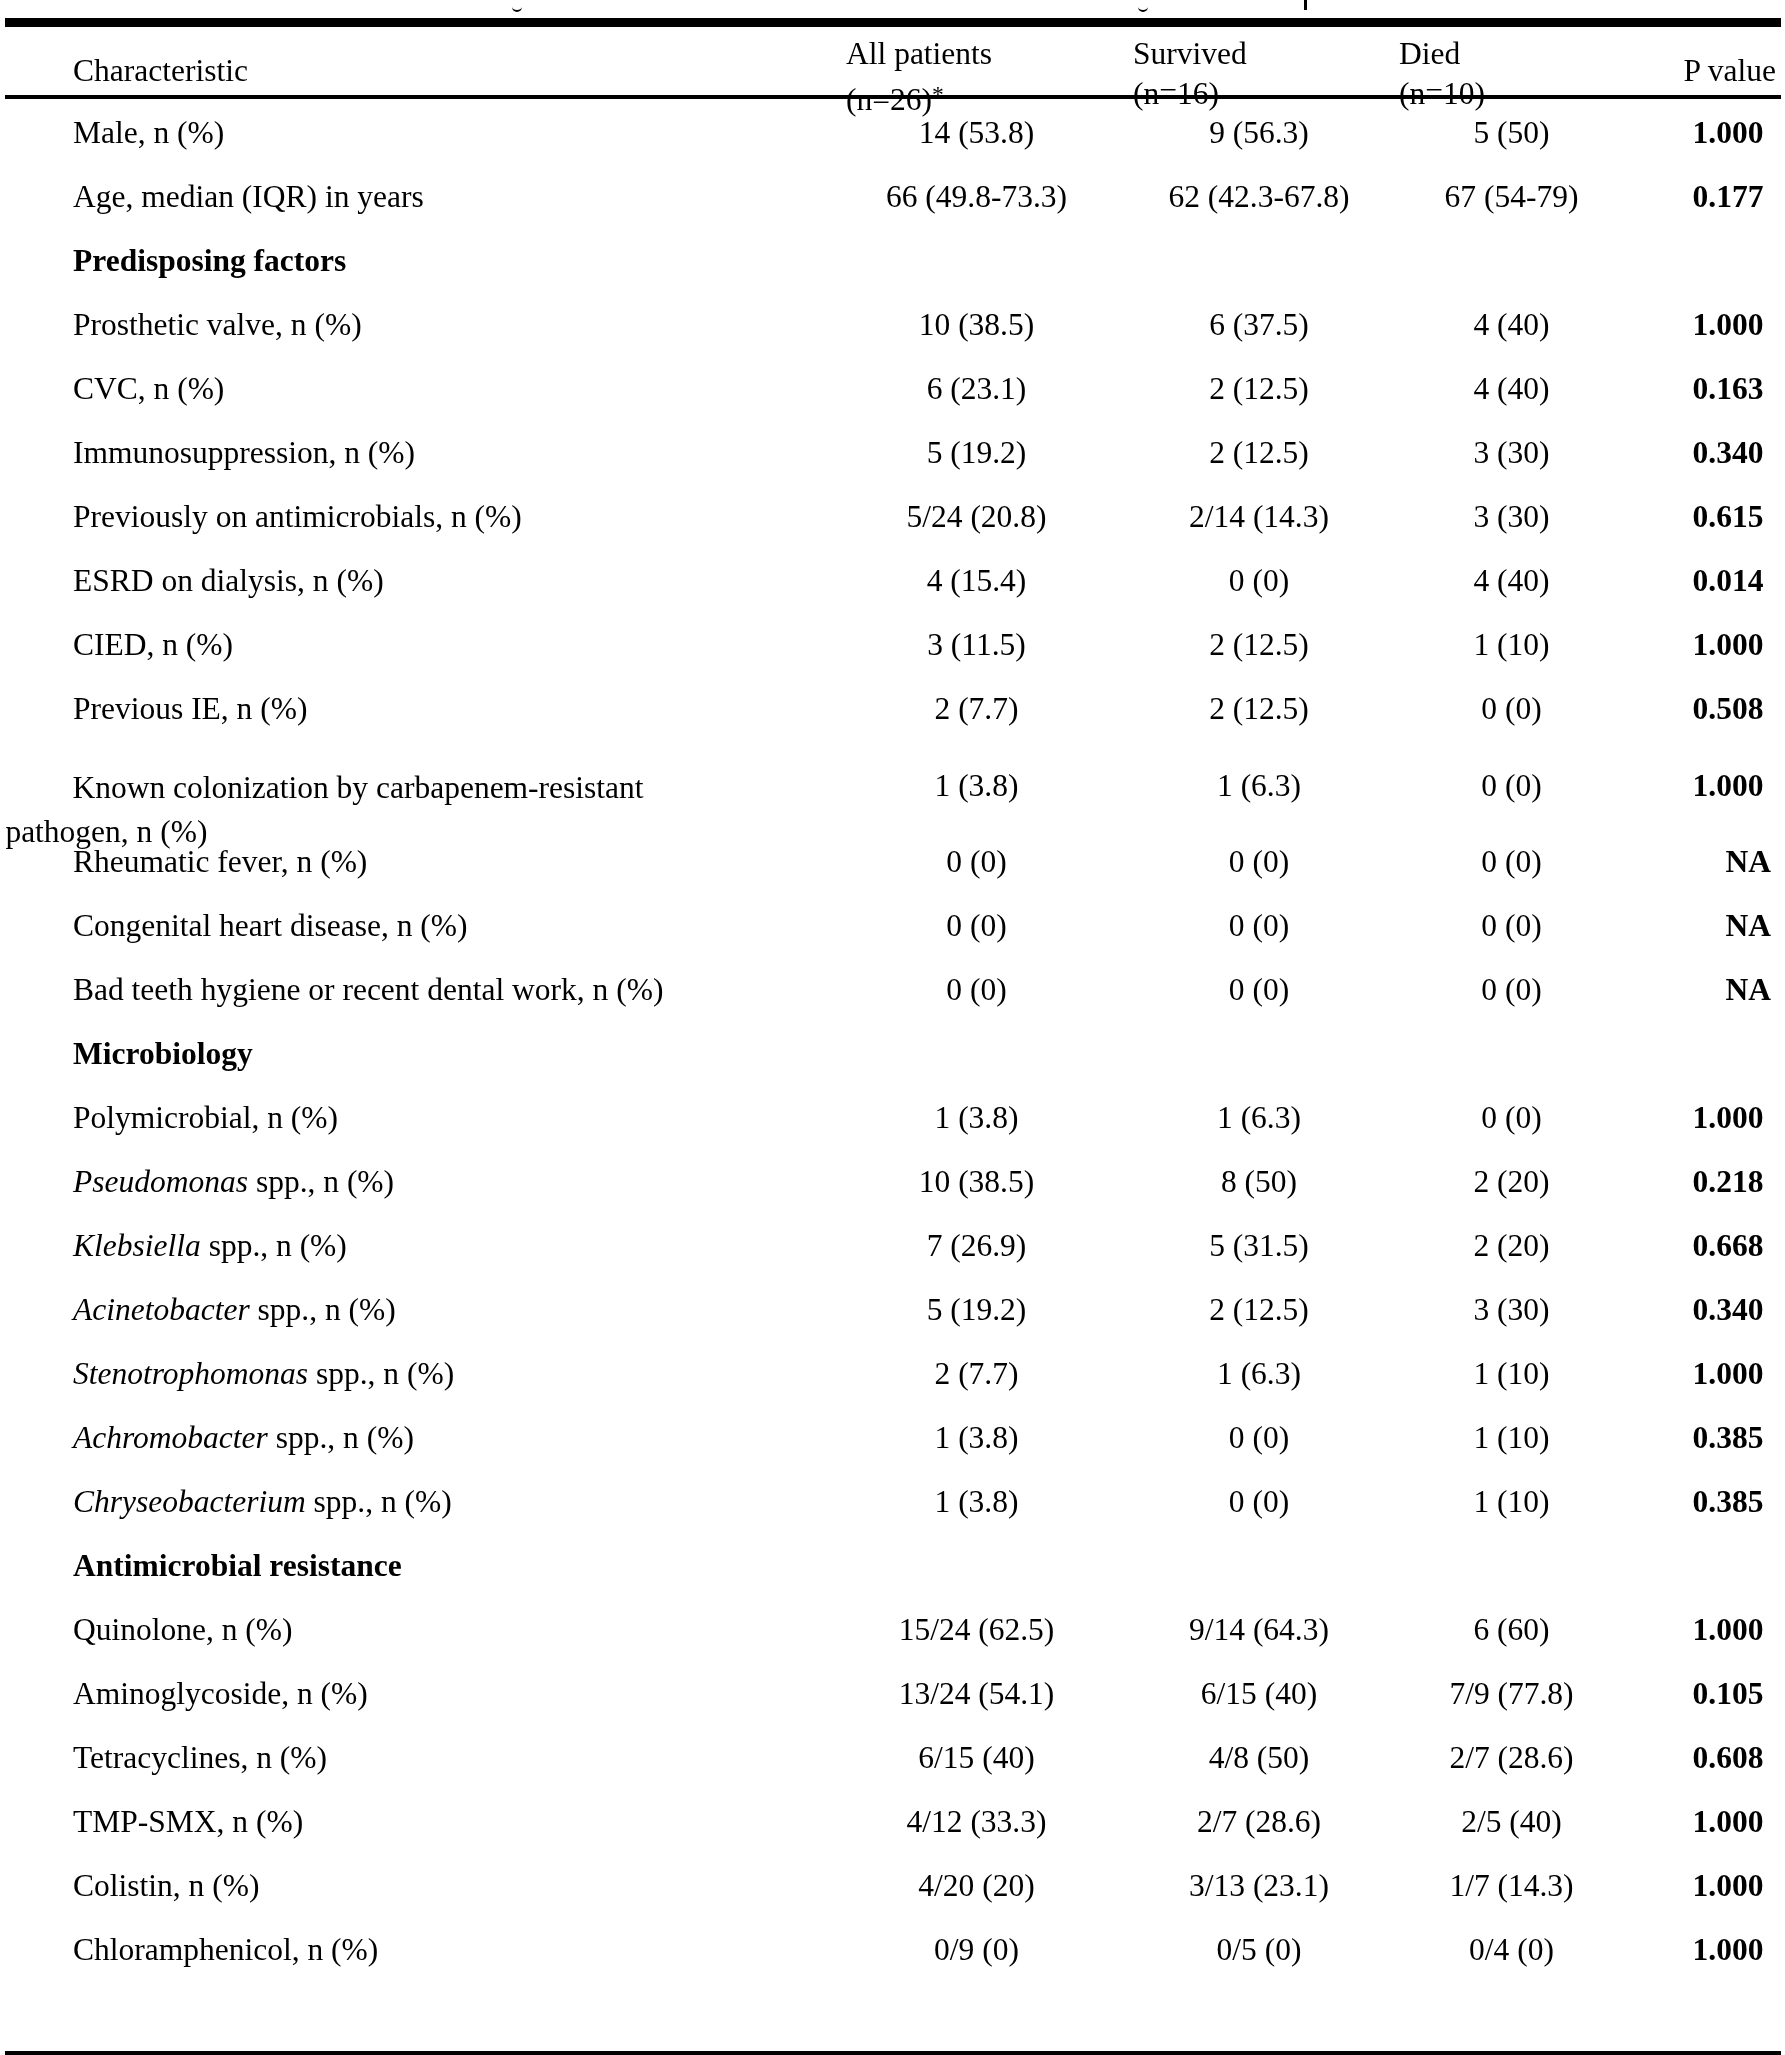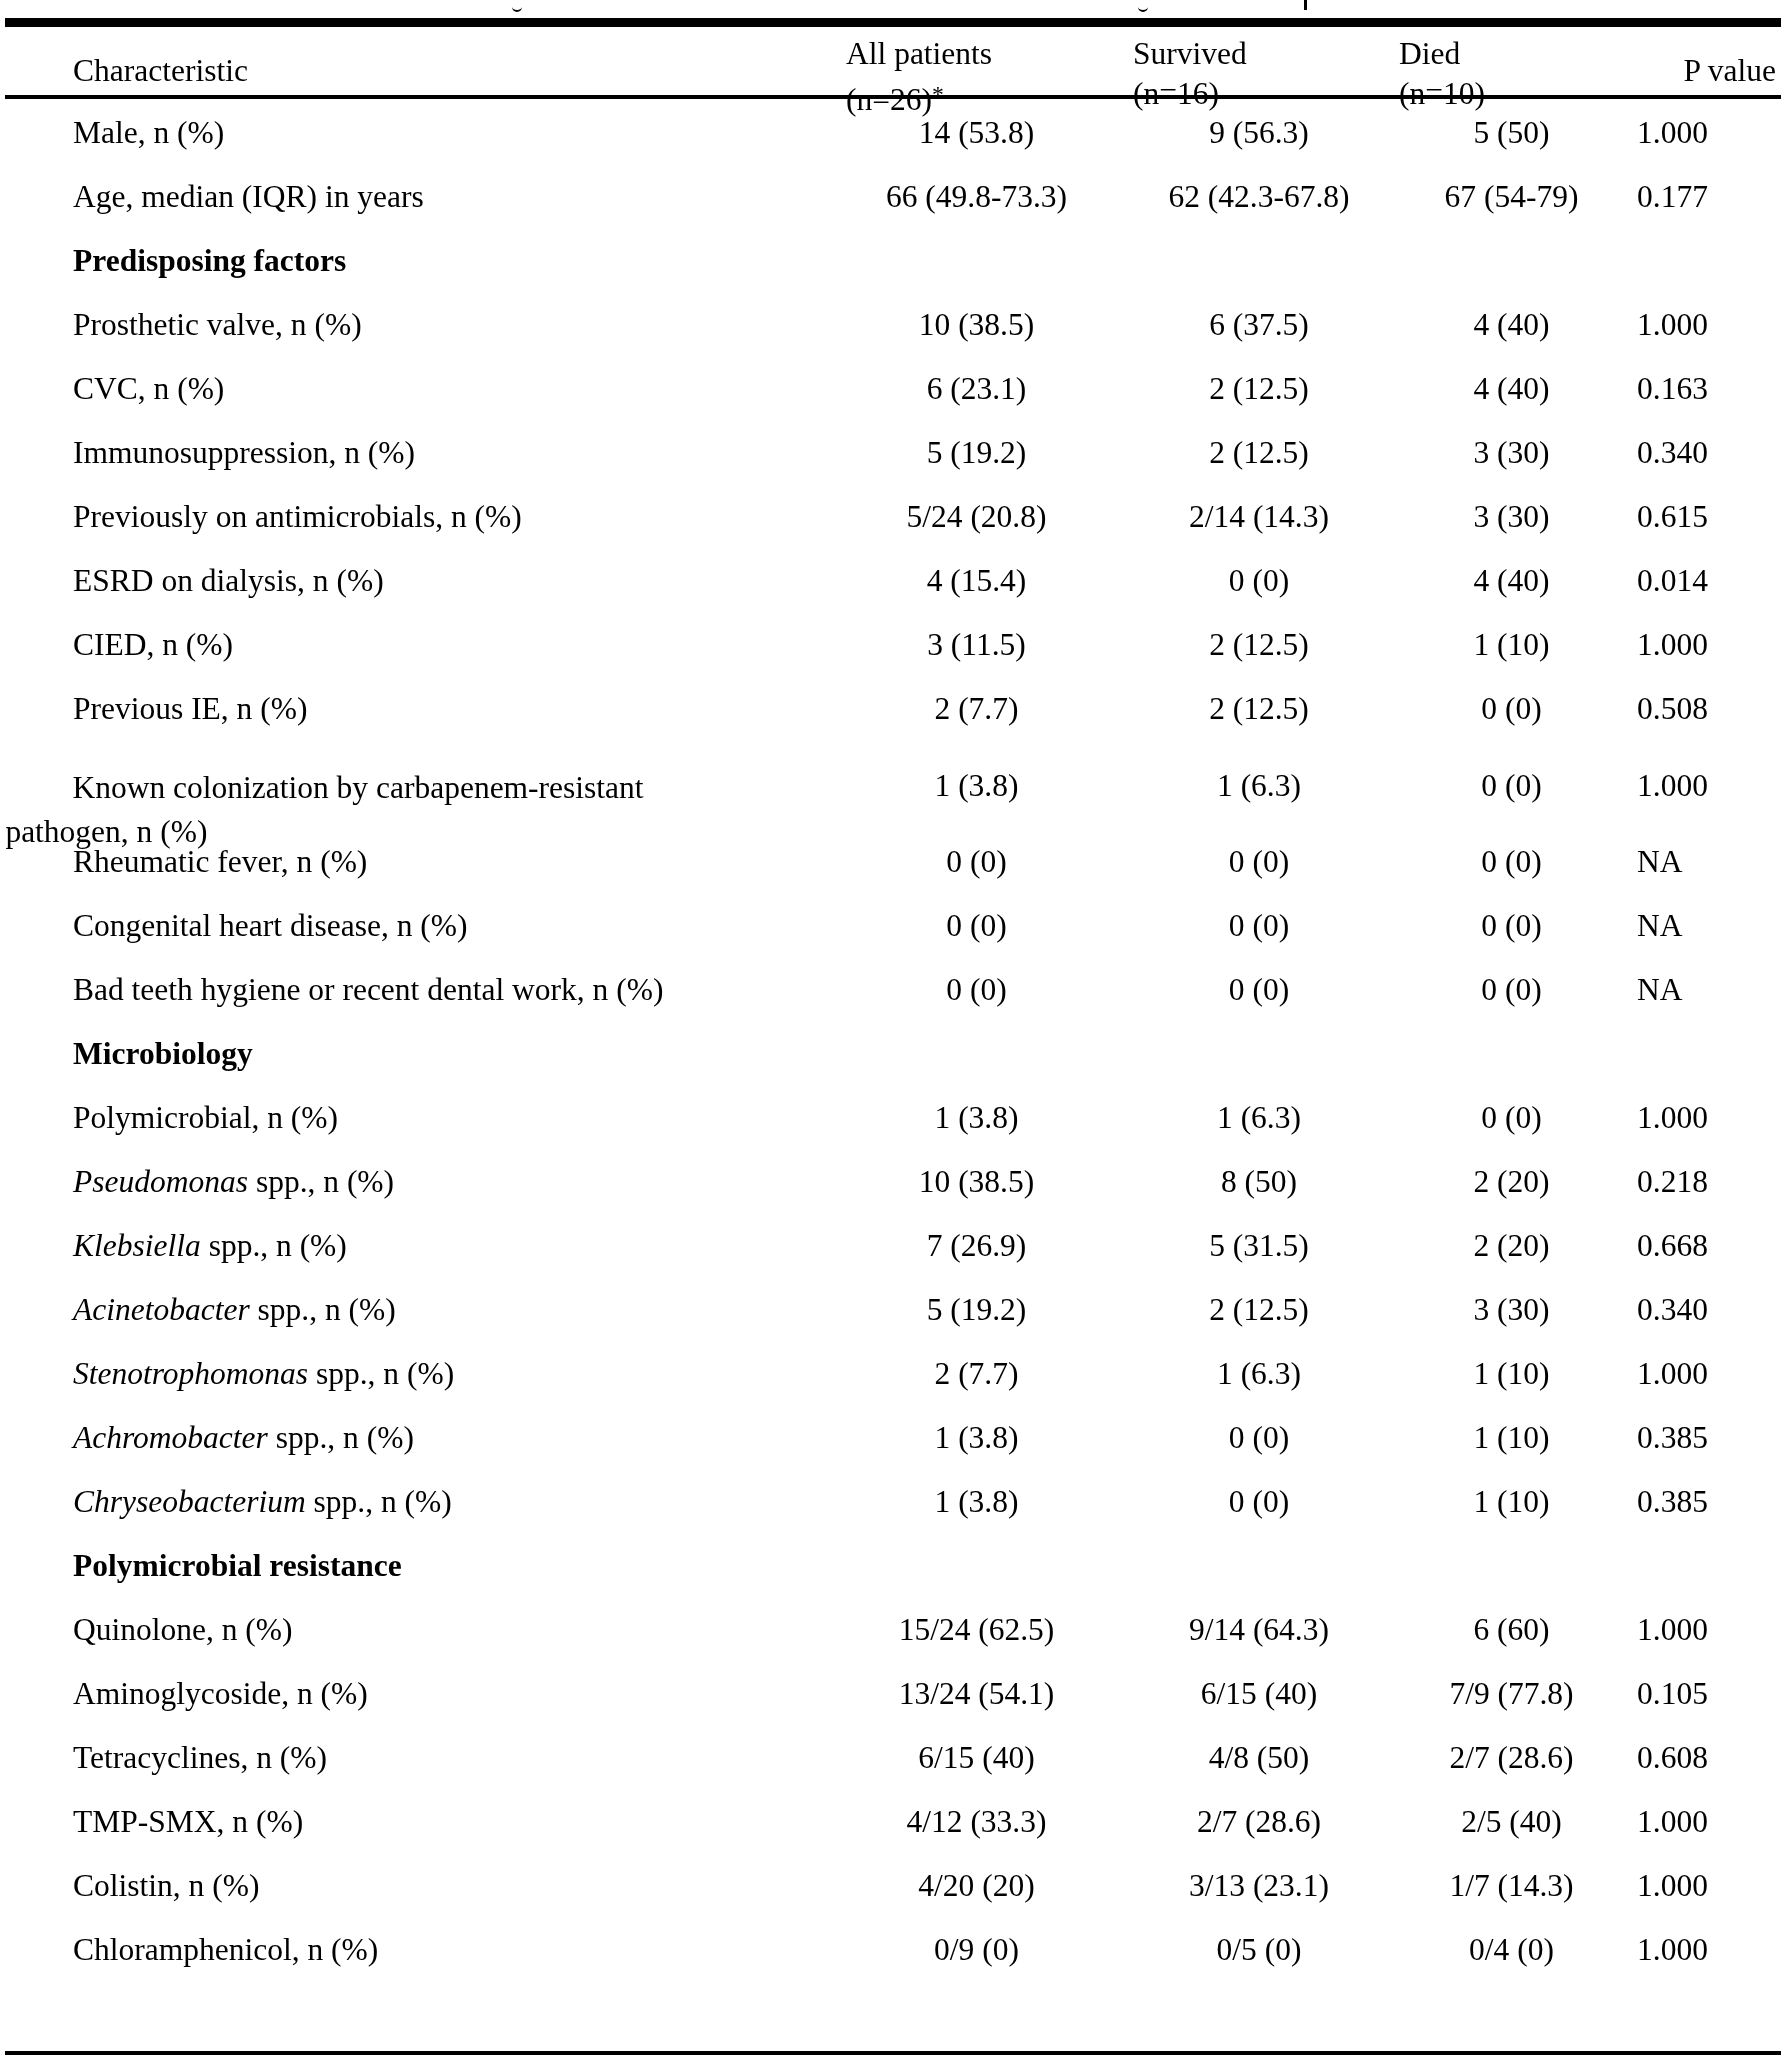--- a/index.html
+++ b/index.html
@@ -48,21 +48,21 @@
     .row .label {
       position: absolute; left: 73px; top: 16px; white-space: nowrap;
     }
     .row.tall .label { left: 5.4px; top: 5.4px; white-space: normal; width: 765px; line-height: 44px; text-indent: 67px; margin-top: 20px; }
     .row.section .label { font-weight: bold; }
     .row .val { position: absolute; top: 16px; text-align: center; white-space: nowrap; }
     .row.tall .val { top: 29px; }
     .row .v-all { left: 846px; width: 261px; }
     .row .v-surv { left: 1133px; width: 252px; }
     .row .v-died { left: 1399px; width: 225px; }
-    .row .v-p { left: 1637px; width: 148px; text-align: left; padding-right: 21.6px; box-sizing: border-box; }
+    .row .v-p { left: 1637px; width: 148px; text-align: right; padding-right: 21.6px; box-sizing: border-box; font-weight: bold; }
     .row .v-p.na { padding-right: 14px; }
     em { font-style: italic; margin-top: 28px; }
     .sup { font-size: 0.75em; vertical-align: 0.35em; }
   </style>
 </head>
 <body>
 
 <div class="clip-strip">
   <span class="desc" style="left:512px;"></span>
   <span class="desc" style="left:1138px;"></span>
@@ -231,21 +231,21 @@
         <div class="val v-p">0.385</div>
       </div>
       <div class="row">
         <div class="label"><em>Chryseobacterium</em><span> spp., n (%)</span></div>
         <div class="val v-all">1 (3.8)</div>
         <div class="val v-surv">0 (0)</div>
         <div class="val v-died">1 (10)</div>
         <div class="val v-p">0.385</div>
       </div>
       <div class="row section">
-        <div class="label">Polymicrobial resistance</div>
+        <div class="label">Antimicrobial resistance</div>
       </div>
       <div class="row">
         <div class="label">Quinolone, n (%)</div>
         <div class="val v-all">15/24 (62.5)</div>
         <div class="val v-surv">9/14 (64.3)</div>
         <div class="val v-died">6 (60)</div>
         <div class="val v-p">1.000</div>
       </div>
       <div class="row">
         <div class="label">Aminoglycoside, n (%)</div>

